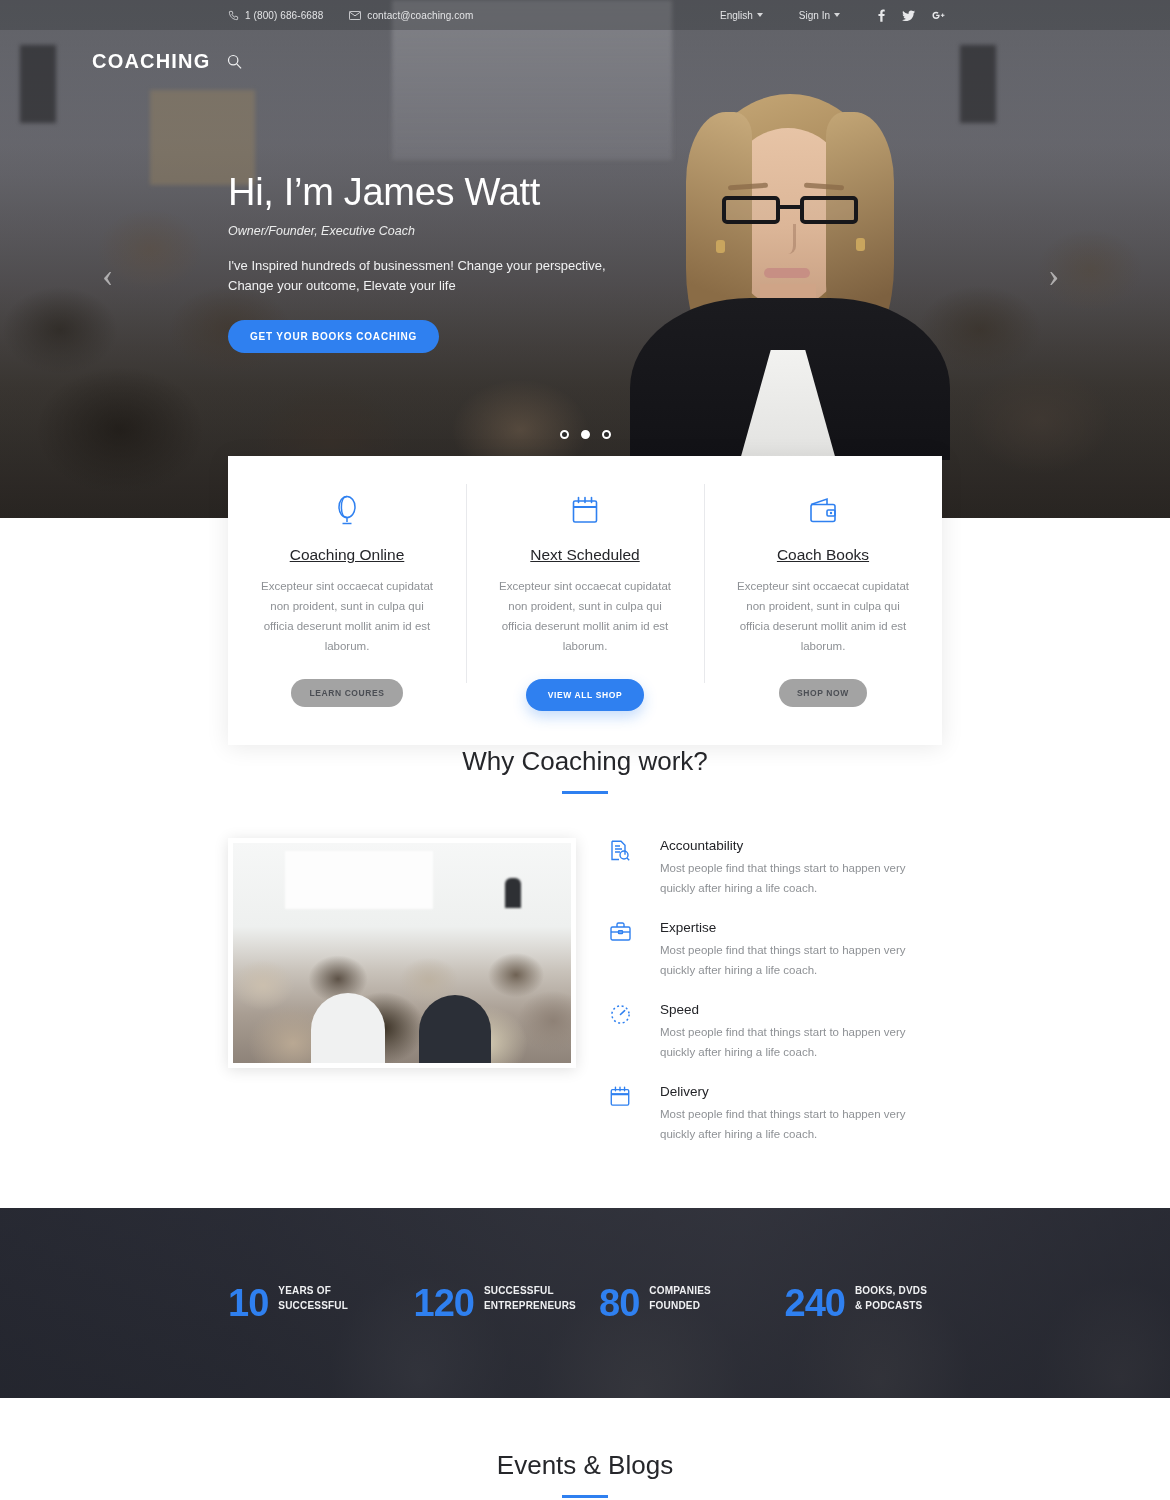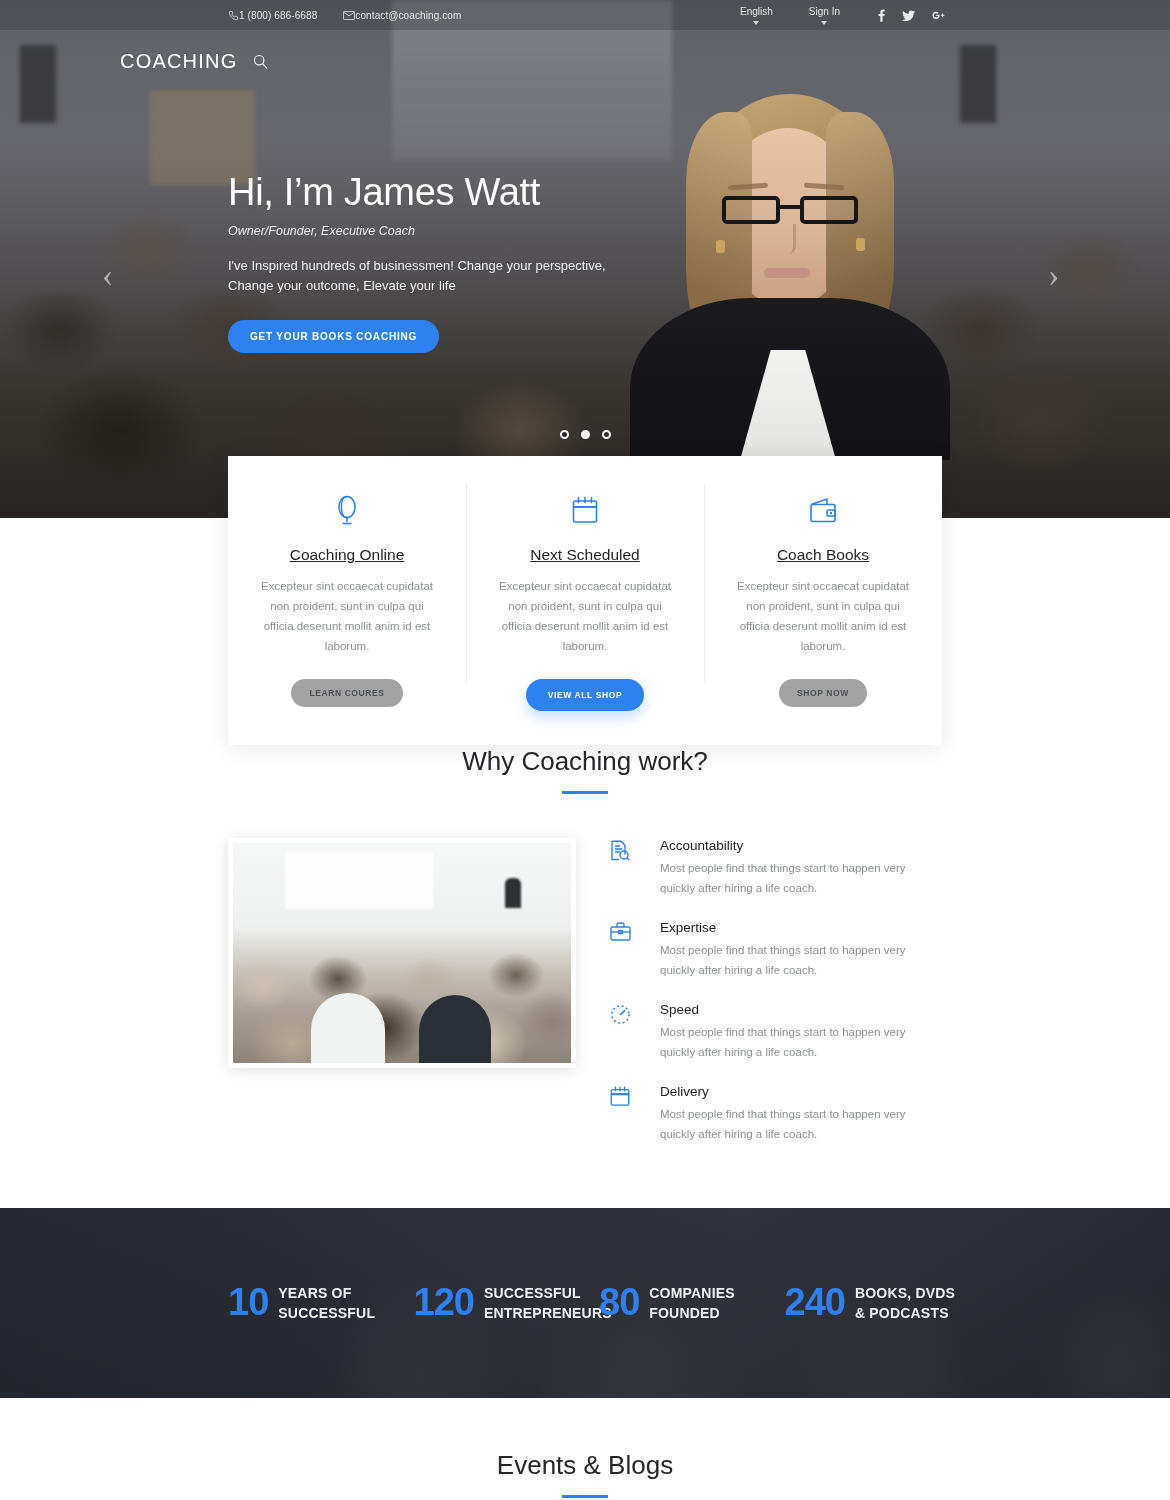--- a/index.html
+++ b/index.html
@@ -90,35 +90,35 @@
 
   
   .topbar {
     position: absolute; top: 0; left: 0; width: 1170px; height: 30px;
     background: rgba(40,42,48,.30);
     display: flex; align-items: center;
     font-size: 10px; color: #e3e4e6;
     z-index: 6;
   }
   .topbar-left { margin-left: 228px; display: flex; align-items: center; gap: 26px; }
-  .tb-item { display: flex; align-items: center; letter-spacing: .1px; }
+  .tb-item { display: flex; align-items: center; gap: 6px; letter-spacing: .1px; }
   .tb-item svg { display:block; }
   .topbar-right { margin-left: auto; margin-right: 225px; display: flex; align-items: center; gap: 0; }
-  .tb-drop { padding: 0 18px; display:flex; align-items:center; gap:4px; cursor:pointer;flex-direction:column; }
+  .tb-drop { padding: 0 18px; display:flex; align-items:center; gap:4px; cursor:pointer; }
   .caret { width:0;height:0;border-left:3px solid transparent;border-right:3px solid transparent;border-top:4px solid #d6d7d9; }
   .tb-soc { display:flex; align-items:center; gap:17px; margin-left: 20px; }
   .tb-soc span { font-size: 12px; color:#e7e8ea; line-height:1; }
 
   
   .nav {
     position: absolute; top: 30px; left: 0; width: 1170px; height: 62px;
     display: flex; align-items: center; z-index: 6;
   }
   .brand {
-    margin-left: 120px; font-size: 20px; font-weight: normal;
+    margin-left: 92px; font-size: 20px; font-weight: bold;
     letter-spacing: 1.2px; color: #fff;
   }
   .menu { margin-left: auto; margin-right: 0; display: flex; align-items: center; gap: 0; }
   .menu a {
     position: relative;
     color: #f2f3f4; text-decoration: none;
     font-size: 11px; font-weight: bold; letter-spacing: .7px;
     padding: 0 18px; line-height: 1;
   }
   .menu a.active::after {
@@ -209,21 +209,21 @@
       radial-gradient(ellipse 130px 150px at 420px 170px, #6a6b73 0%, rgba(106,107,115,0) 70%),
       radial-gradient(ellipse 150px 160px at 640px 190px, #7d7b7c 0%, rgba(125,123,124,0) 70%),
       radial-gradient(ellipse 130px 150px at 880px 175px, #6d6a6c 0%, rgba(109,106,108,0) 70%),
       radial-gradient(ellipse 120px 140px at 1120px 170px, #5d5a5e 0%, rgba(93,90,94,0) 70%),
       linear-gradient(100deg,#30323c 0%,#393b46 22%,#4d4e57 45%,#55555e 62%,#44444d 82%,#35363f 100%);
   }
   .stats-bg::after{ content:""; position:absolute; inset:0; background: linear-gradient(180deg, rgba(36,38,47,.72), rgba(32,34,42,.78)); }
   .stats-row { position:relative; display:flex; align-items:center; height:190px; margin-left: 228px; width: 742px; }
   .stat { display:flex; gap:10px; width: 25%; }
   .stat-num { font-size: 38px; font-weight: bold; color:#2f80f0; line-height:1; letter-spacing:-1px; }
-  .stat-lbl { font-size: 14px; font-weight: bold; color:#f0f1f3; line-height:1.45; letter-spacing:.2px; }
+  .stat-lbl { font-size: 10px; font-weight: bold; color:#f0f1f3; line-height:1.45; letter-spacing:.2px; }
 
   
   .events { padding-top: 52px; }
   svg { display:block; }
 </style>
 </head>
 <body>
 
 <div class="hero">
   <div class="hero-bg"></div>

